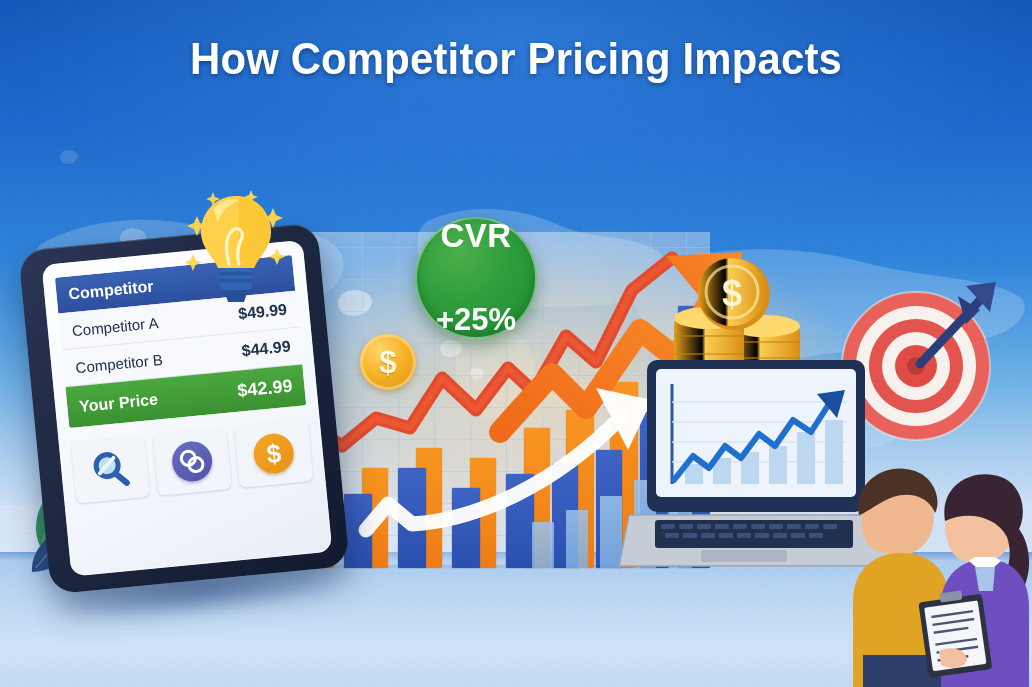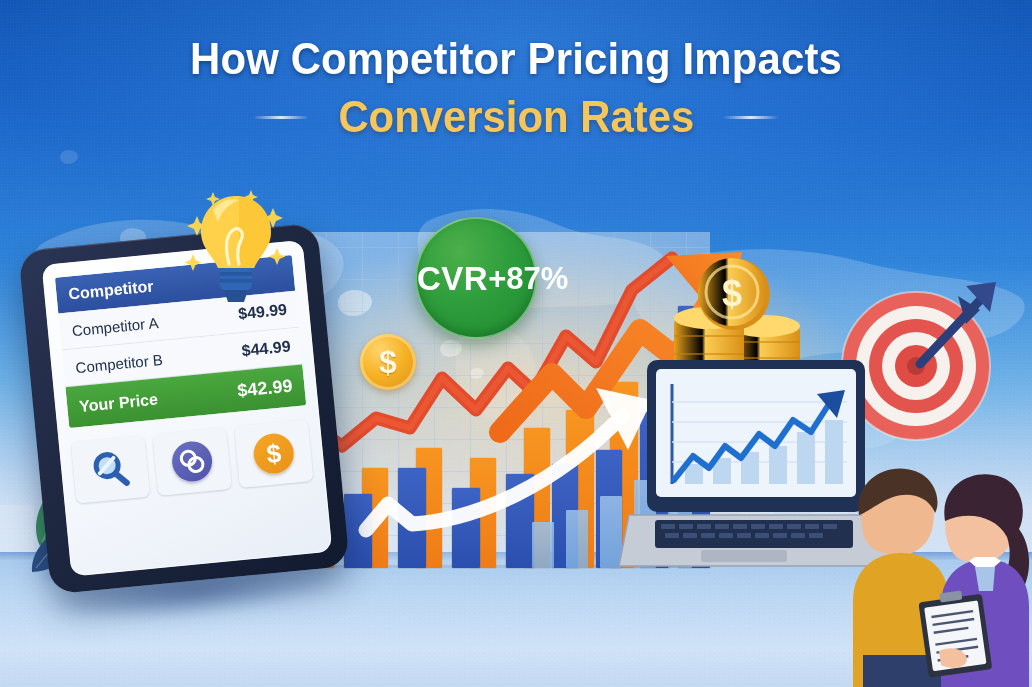--- a/index.html
+++ b/index.html
@@ -186,21 +186,21 @@
   .bar.b-orange { background:linear-gradient(180deg,#f79520,#ef7b16); box-shadow:0 0 0 .5px rgba(200,95,0,.25); }
   .bar.b-blue   { background:linear-gradient(180deg,#3d63c4,#2b4fae); box-shadow:0 0 0 .5px rgba(25,55,130,.25); }
   .bar.b-lblue  { background:linear-gradient(180deg,#9cc3ea,#7fb0e2); opacity:.85; }
 
   
   .cvr {
     position:absolute; left:415px; top:217px; width:122px; height:122px;
     border-radius:50%;
     background:radial-gradient(circle at 36% 28%, #4caf4a 0%, #2e9d3c 45%, #1f8a31 100%);
     box-shadow:0 7px 16px rgba(20,80,30,.38), inset 0 -4px 10px rgba(0,60,10,.28);
-    display:flex; flex-direction:row; align-items:center; justify-content:flex-start;
+    display:flex; flex-direction:column; align-items:center; justify-content:space-between;
     color:#fff; z-index:44;
     border:2px solid rgba(255,255,255,.35);
   }
   .cvr-top { font-size:33px; font-weight:bold; line-height:1; letter-spacing:.5px; }
   .cvr-bot { font-size:31px; font-weight:bold; line-height:1.1; margin-top:2px; }
 
   
   .coin {
     position:absolute; border-radius:50%;
     background:radial-gradient(circle at 35% 28%, #ffd56b 0%, #f6b124 48%, #d9901a 100%);
@@ -259,25 +259,20 @@
   <div class="blob" style="left:120px; top:228px; width:26px; height:20px; opacity:.45;"></div>
   <div class="blob" style="left:338px; top:290px; width:34px; height:26px; opacity:.8;"></div>
   <div class="blob" style="left:440px; top:340px; width:22px; height:17px; opacity:.75;"></div>
   <div class="blob" style="left:470px; top:368px; width:14px; height:11px; opacity:.7;"></div>
   <div class="blob" style="left:912px; top:360px; width:42px; height:32px; opacity:.7;"></div>
   <div class="blob" style="left:946px; top:398px; width:26px; height:20px; opacity:.6;"></div>
   <div class="blob" style="left:60px; top:150px; width:18px; height:14px; opacity:.25;"></div>
 
   <div class="title-wrap">
     <div class="title-line1">How Competitor Pricing Impacts</div>
-    <div class="title-line2-row">
-      <div class="title-rule"></div>
-      <div class="title-line2">Conversion Rates</div>
-      <div class="title-rule"></div>
-    </div>
   </div>
 
   <div class="chart">
     <div class="chart-panel"></div>
     <div class="chart-grid"></div>
 
     <div class="bars">
 
       <div class="bar b-orange" style="left:8px;  width:26px; height:112px;"></div>
       <div class="bar b-orange" style="left:62px; width:26px; height:100px;"></div>
@@ -321,21 +316,21 @@
     </svg>
 
     <svg style="position:absolute;left:70px;top:120px;width:380px;height:220px;overflow:visible;" viewBox="0 0 380 220">
       <path d="M6 178 L28 152 L52 172 C118 168,196 132,262 64" fill="none" stroke="#ffffff" stroke-width="15" stroke-linejoin="round" stroke-linecap="round" opacity=".96"></path>
       <path d="M236 36 L292 48 L268 98 Z" fill="#ffffff" opacity=".96"></path>
     </svg>
   </div>
 
   <div class="cvr">
     <div class="cvr-top">CVR</div>
-    <div class="cvr-bot">+87%</div>
+    <div class="cvr-bot">+25%</div>
   </div>
 
   <div class="coin" style="left:360px; top:334px; width:56px; height:56px; font-size:32px;">$</div>
 
   <div class="coinstack" style="left:668px; top:258px; width:135px; height:140px;">
     <svg viewBox="0 0 135 140" style="width:135px;height:140px;overflow:visible;">
       <defs>
         <linearGradient id="cg" x1="0" y1="0" x2="1" y2="0">
           <stop offset="0" stop-color="#e7a11c"></stop>
             <stop offset=".4" stop-color="#f9c council"></stop>

